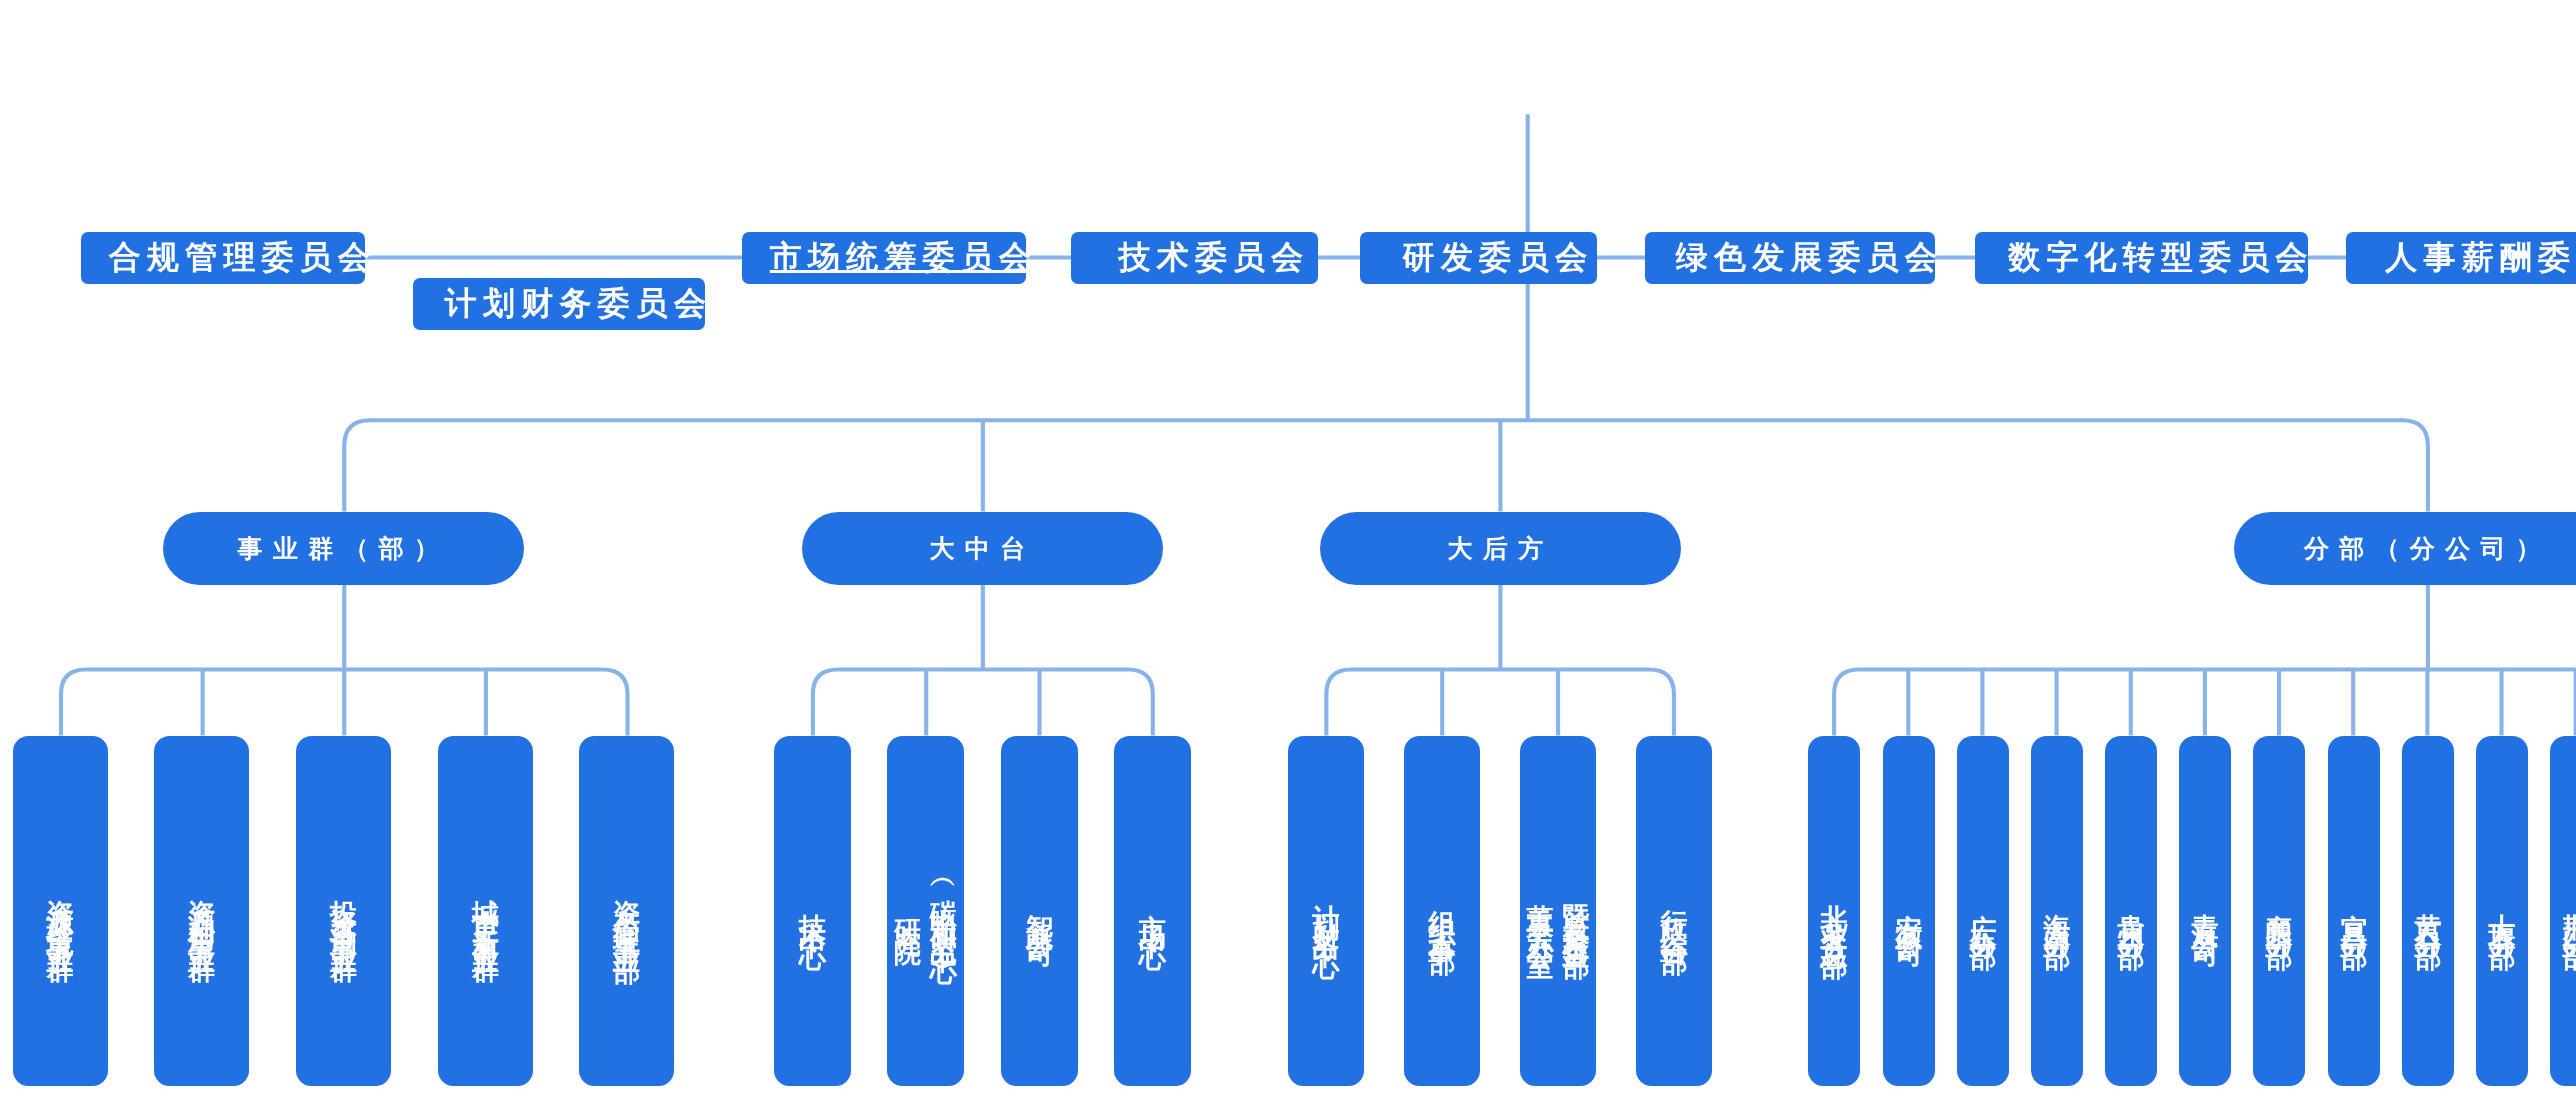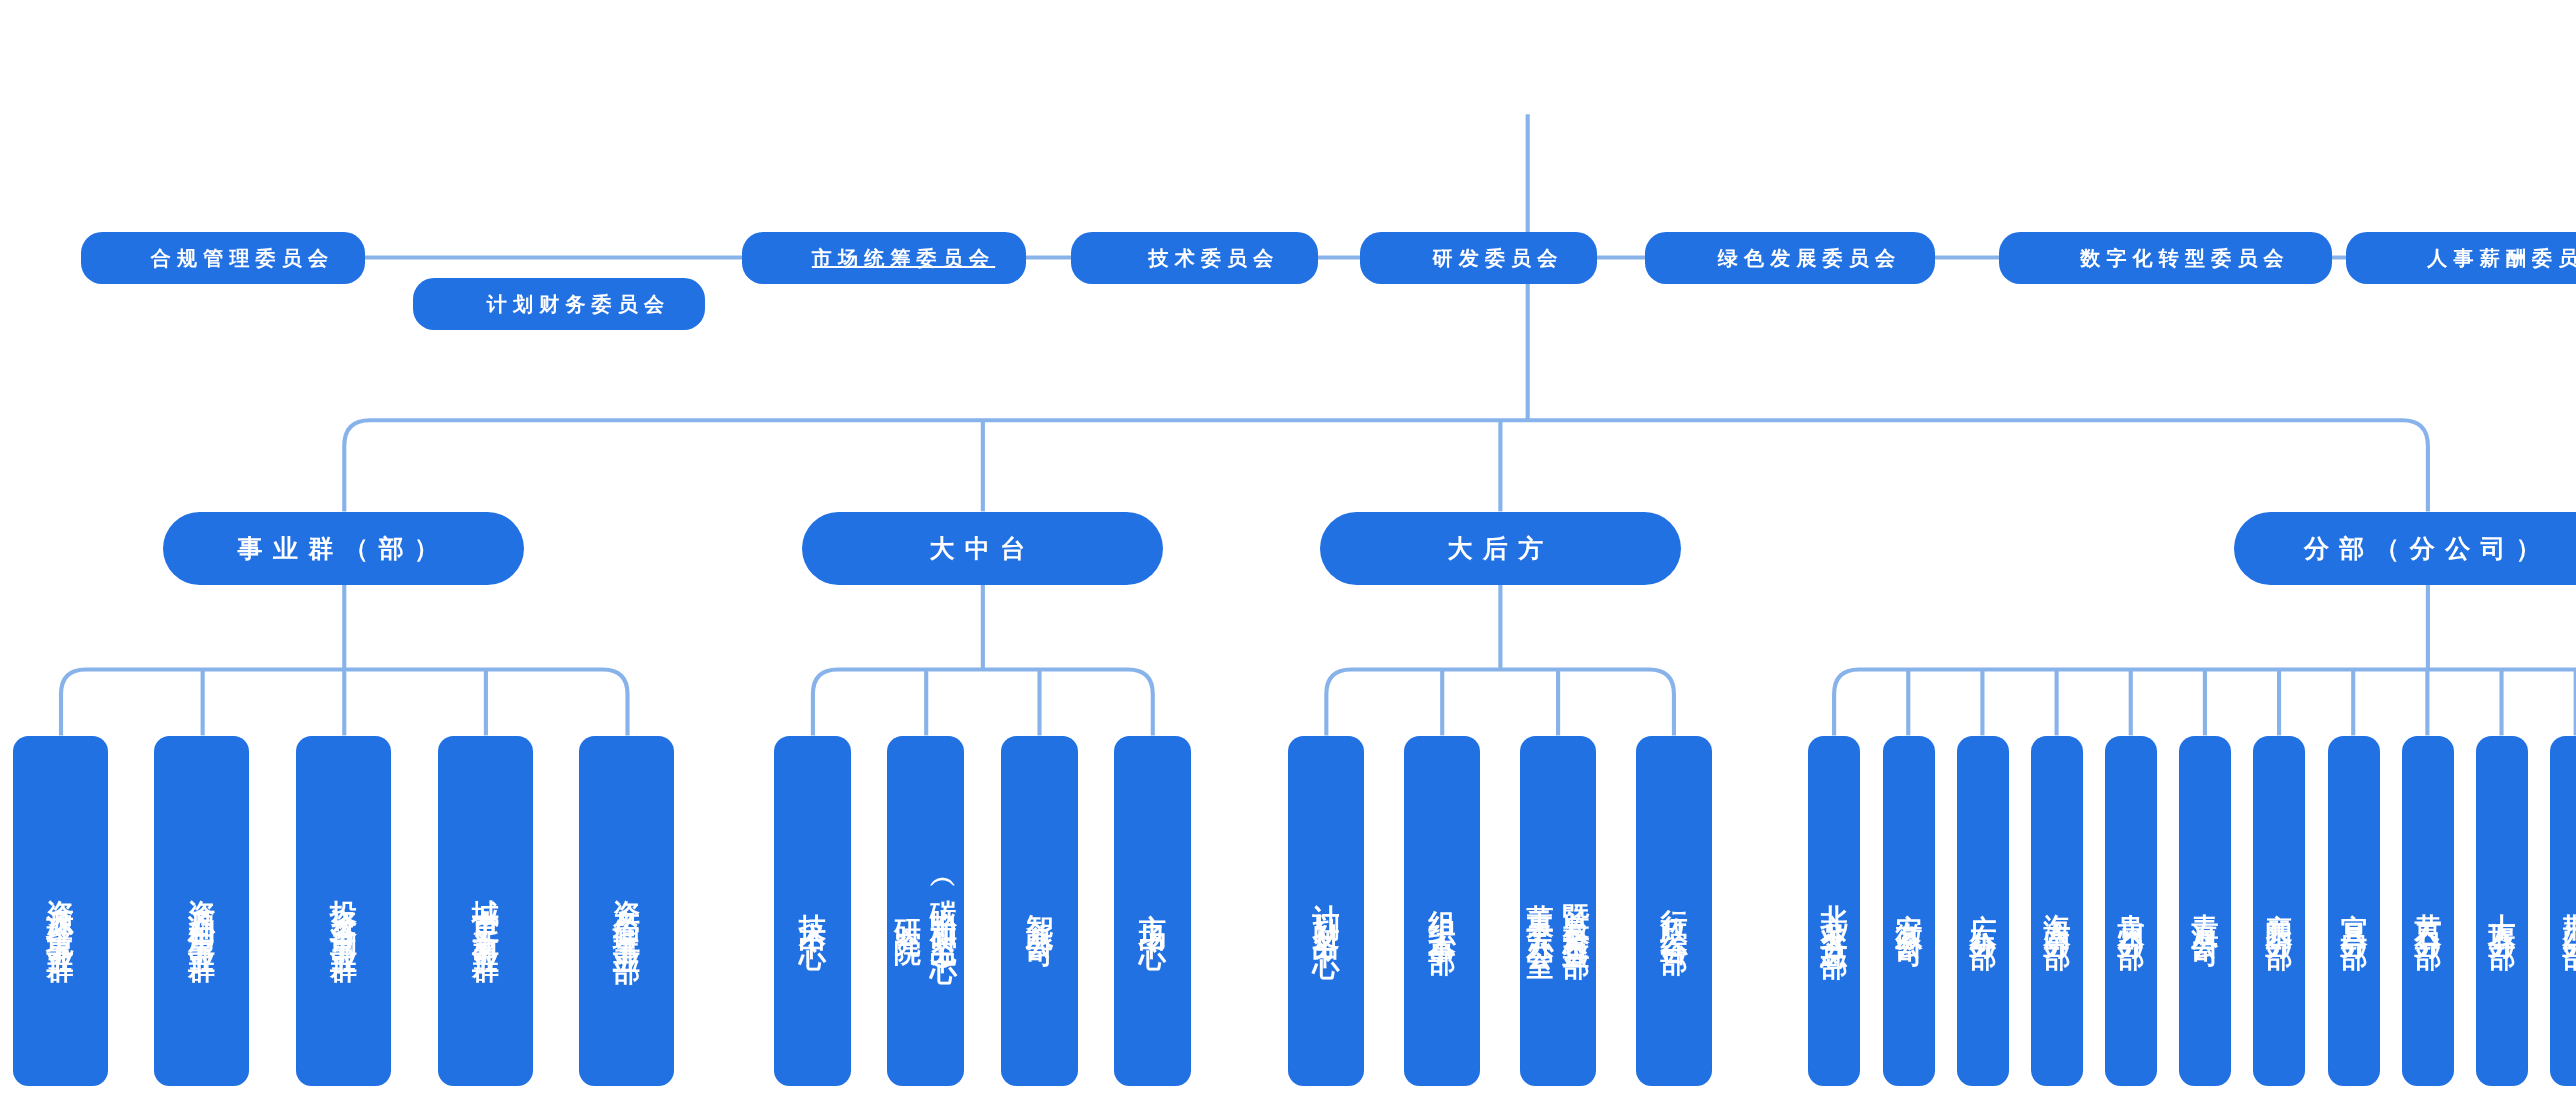--- a/index.html
+++ b/index.html
@@ -7,21 +7,21 @@
   body{font-family:"Liberation Sans","DejaVu Sans",sans-serif;}
   #chart{position:relative;width:3059px;height:1117px;background:#ffffff;overflow:hidden;}
   #connectors{position:absolute;left:0;top:0;z-index:0;}
   .node{
     position:absolute;z-index:1;box-sizing:border-box;
     background:var(--node-blue,#2271E3);color:var(--text-white,#ffffff);
     display:flex;align-items:center;justify-content:center;
     font-weight:bold;text-align:center;
   }
   .root-node{font-size:47px;letter-spacing:8.2px;border-radius:41px;}
-  .committee-node{font-size:20px;letter-spacing:6.2px;border-radius:21px;white-space:nowrap;padding-left:39px;}
+  .committee-node{font-size:32px;letter-spacing:6.2px;border-radius:7px;white-space:nowrap;padding-left:39px;}
   .group-node{font-size:25px;letter-spacing:10.3px;border-radius:37px;white-space:nowrap;}
   .child-node{border-radius:15.5px;}
   .child-node .vtext{
     display:block;
     writing-mode:vertical-lr;
     text-orientation:mixed;
     font-size:27px;letter-spacing:9.3px;line-height:36px;
     white-space:pre-line;text-align:center;height:325px;
   }
 </style>
@@ -65,21 +65,21 @@
       <path d="M 5432 1300 V 1428" fill="none" stroke="#87B3EA" stroke-width="8"></path>
       <path d="M 5576 1300 V 1428" fill="none" stroke="#87B3EA" stroke-width="8"></path>
       <path d="M 5720 1300 V 1428" fill="none" stroke="#87B3EA" stroke-width="8"></path>
     </svg>
     <div class="node committee-node" style="left: 81px; top: 232px; width: 284px; height: 52px;">合规管理委员会</div>
     <div class="node committee-node" style="left: 413px; top: 232px; width: 292px; height: 52px; margin-top: 46px;">计划财务委员会</div>
     <div class="node committee-node" style="left: 742px; top: 232px; width: 284px; height: 52px; text-decoration: underline;">市场统筹委员会</div>
     <div class="node committee-node" style="left: 1071px; top: 232px; width: 247px; height: 52px;">技术委员会</div>
     <div class="node committee-node" style="left: 1360px; top: 232px; width: 237px; height: 52px;">研发委员会</div>
     <div class="node committee-node" style="left: 1645px; top: 232px; width: 290px; height: 52px;">绿色发展委员会</div>
-    <div class="node committee-node" style="left: 1975px; top: 232px; width: 333px; height: 52px; margin-left: 24px;">数字化转型委员会</div>
+    <div class="node committee-node" style="left: 1975px; top: 232px; width: 333px; height: 52px;">数字化转型委员会</div>
     <div class="node committee-node" style="left: 2346px; top: 232px; width: 307px; height: 52px;">人事薪酬委员会</div>
     <div class="node group-node" style="left: 163px; top: 512px; width: 361px; height: 73px;">事业群（部）</div>
     <div class="node child-node" style="left: 12.6px; top: 736px; width: 95px; height: 350px;">
       <span class="vtext">资源环境事业群</span>
     </div>
     <div class="node child-node" style="left: 154px; top: 736px; width: 95px; height: 350px;">
       <span class="vtext">资源利用事业群</span>
     </div>
     <div class="node child-node" style="left: 296px; top: 736px; width: 95px; height: 350px;">
       <span class="vtext">投资咨询事业群</span>

